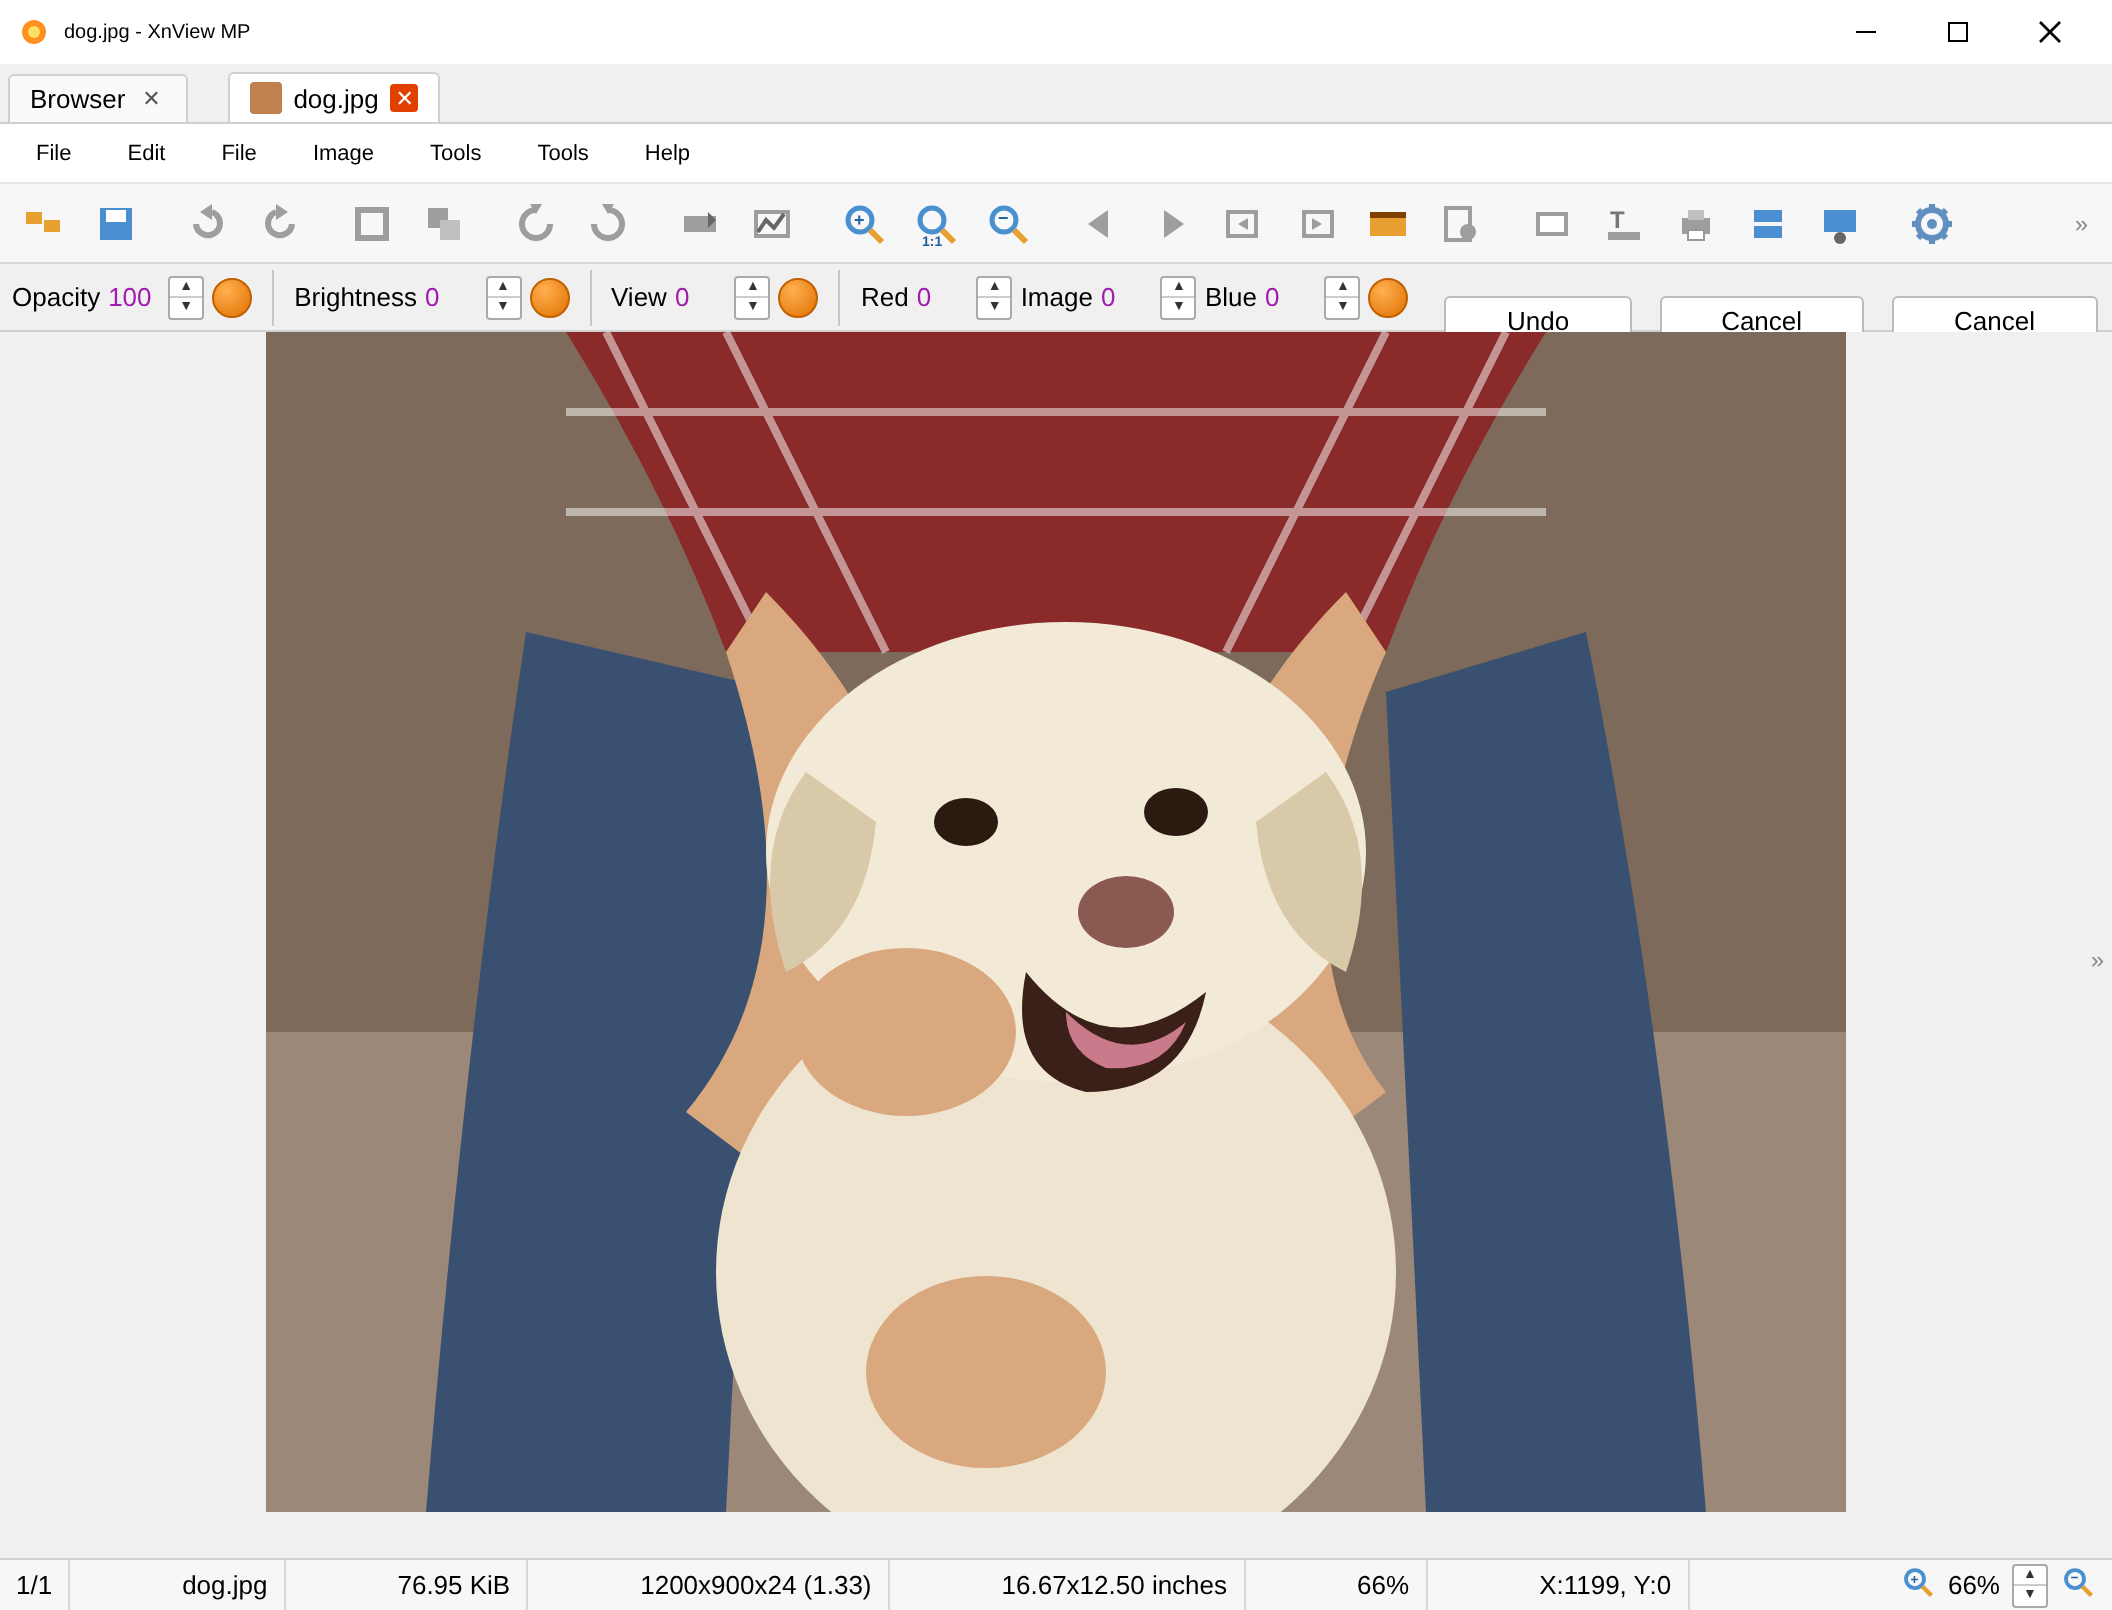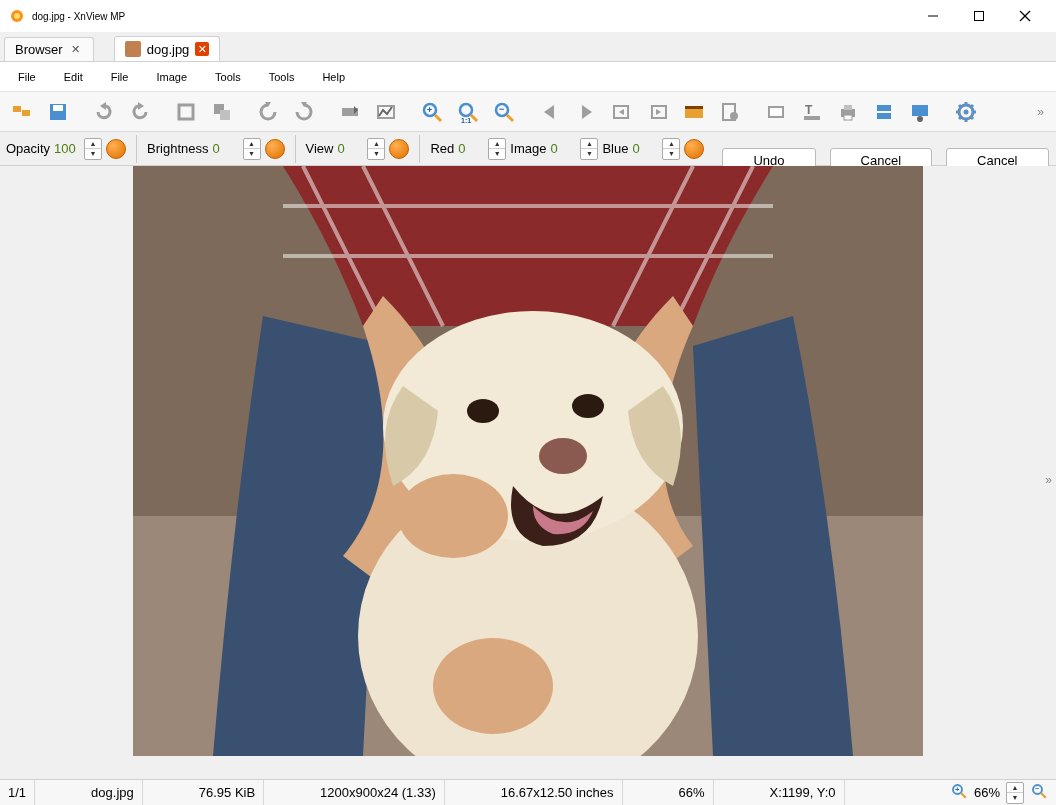--- a/index.html
+++ b/index.html
@@ -31,21 +31,21 @@
   .tb-btn svg { width:24px; height:24px; }
   .gray { fill:#9e9e9e; }
   .gold { fill:#e8a030; }
   .blue { fill:#4a90d0; }
   .more-arr { margin-left:auto; padding:0 6px; font-size:12px; color:#888; }
 
   
   .adjbar { height: 34px; background: #f0f0f0; display: flex; align-items:center; padding: 0 6px; gap: 4px; border-bottom:1px solid #d0d0d0; font-size:13px;}
   .adj-grp { display:flex; align-items:center; gap:4px; }
   .adj-label { color:#000; }
-  .adj-val { width:26px; text-align:left; color:#4d7c0f; }
+  .adj-val { width:26px; text-align:left; color:#a21caf; }
   .spinbox { width:18px; height:22px; display:flex; flex-direction:column; border:1px solid #aaa; border-radius:2px; background:#fff; }
   .spinbox div { flex:1; display:flex; align-items:center; justify-content:center; font-size:7px; line-height:1; color:#333;}
   .spinbox div:first-child { border-bottom:1px solid #ccc; }
   .round-btn { width:20px; height:20px; border-radius:50%; background:radial-gradient(circle at 35% 30%, #ffb050, #e07000); border:1px solid #c06000; }
   .vsep { width:1px; height:28px; background:#c8c8c8; margin:0 6px; }
   .action-btn { height:26px; padding:0 30px; background:#fff; border:1px solid #bbb; border-radius:3px; font-size:13px; display:flex; align-items:center; justify-content:center;margin-top:24px;}
 
   
   .viewer { flex:1; background:#f0f0f0; display:flex; align-items:flex-start; justify-content:center; overflow:hidden; position:relative;}
   .canvas { width: 790px; height: 590px; background: linear-gradient(180deg,#8c7560 0%, #b0a090 60%, #998570 100%); margin-top:0; display:flex; align-items:center; justify-content:center; position:relative; overflow:hidden;}

